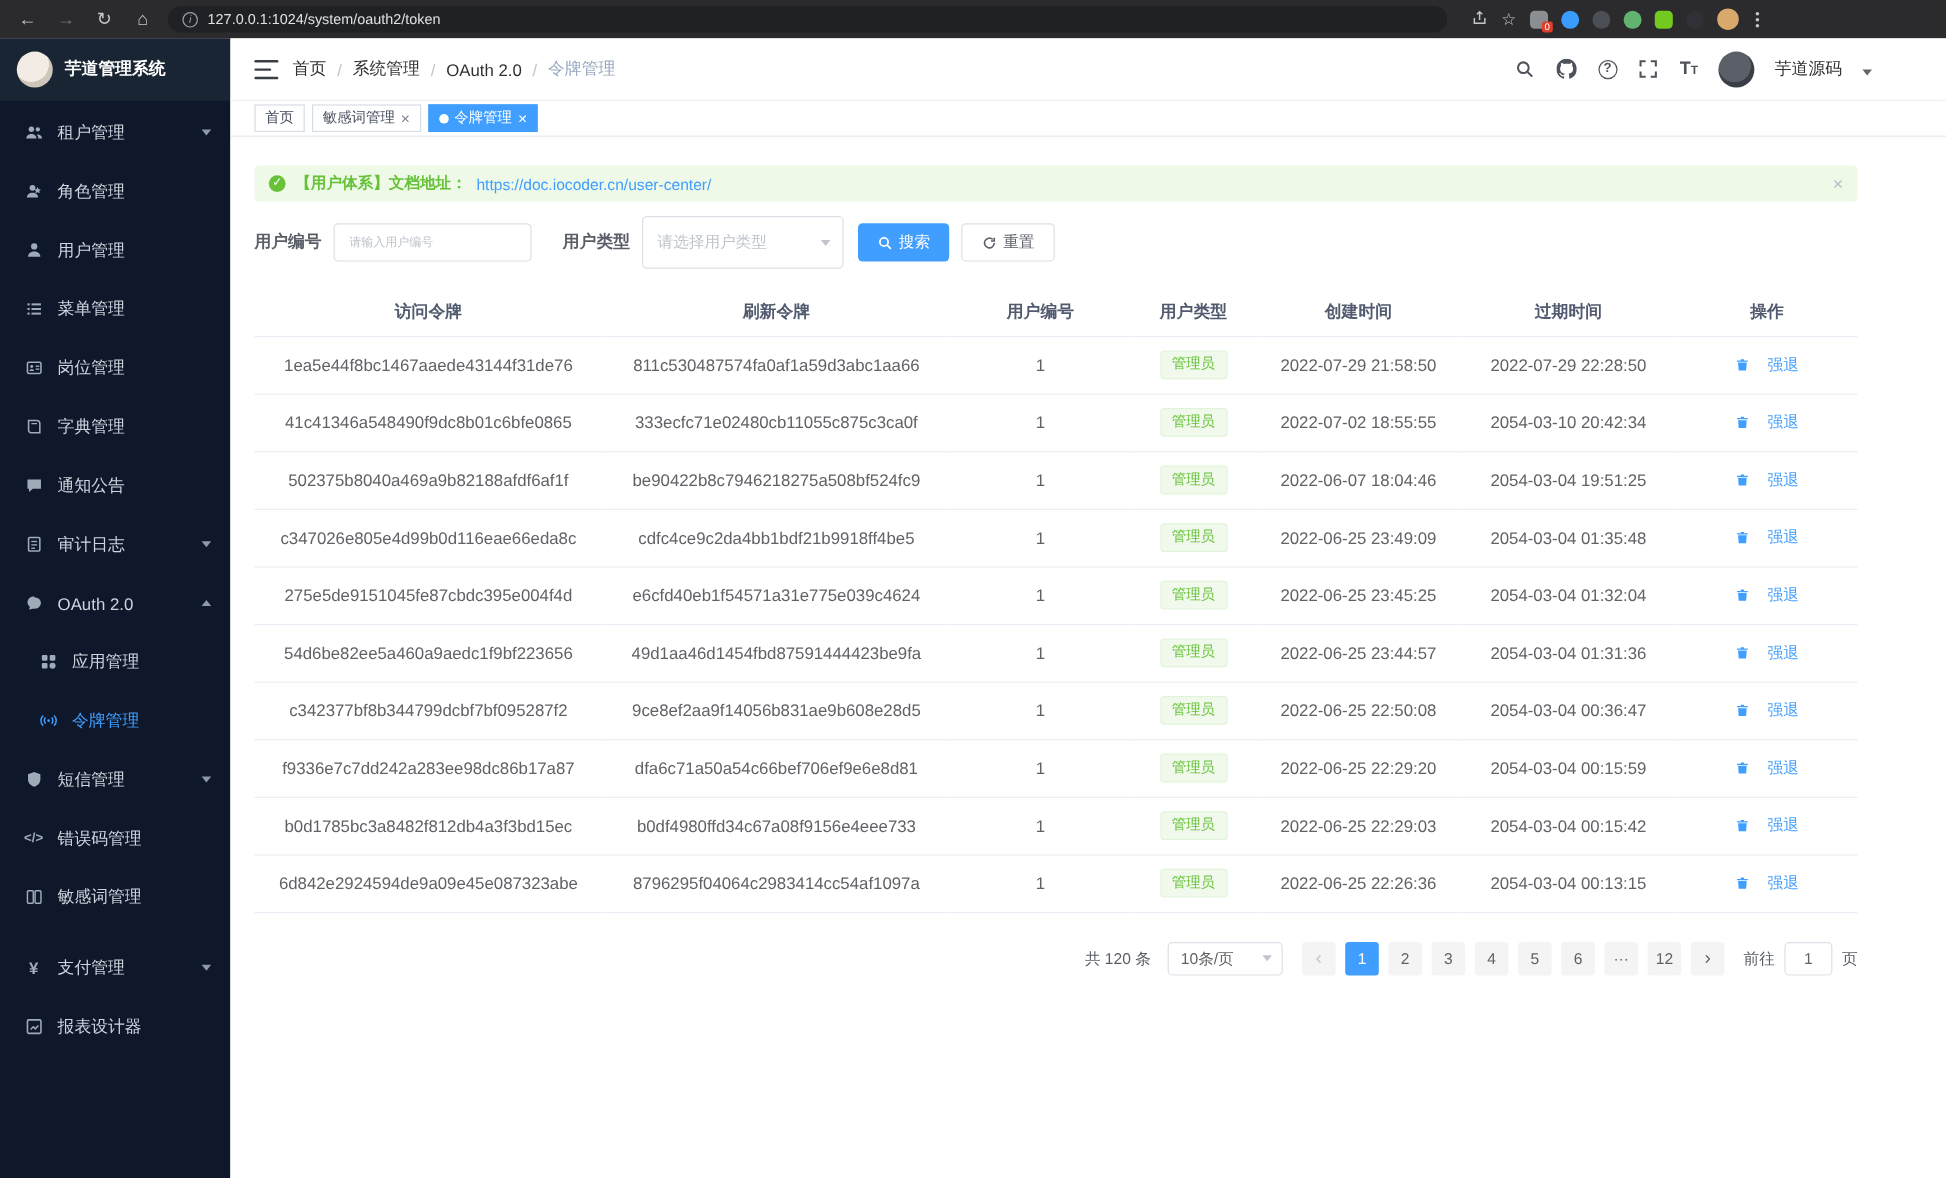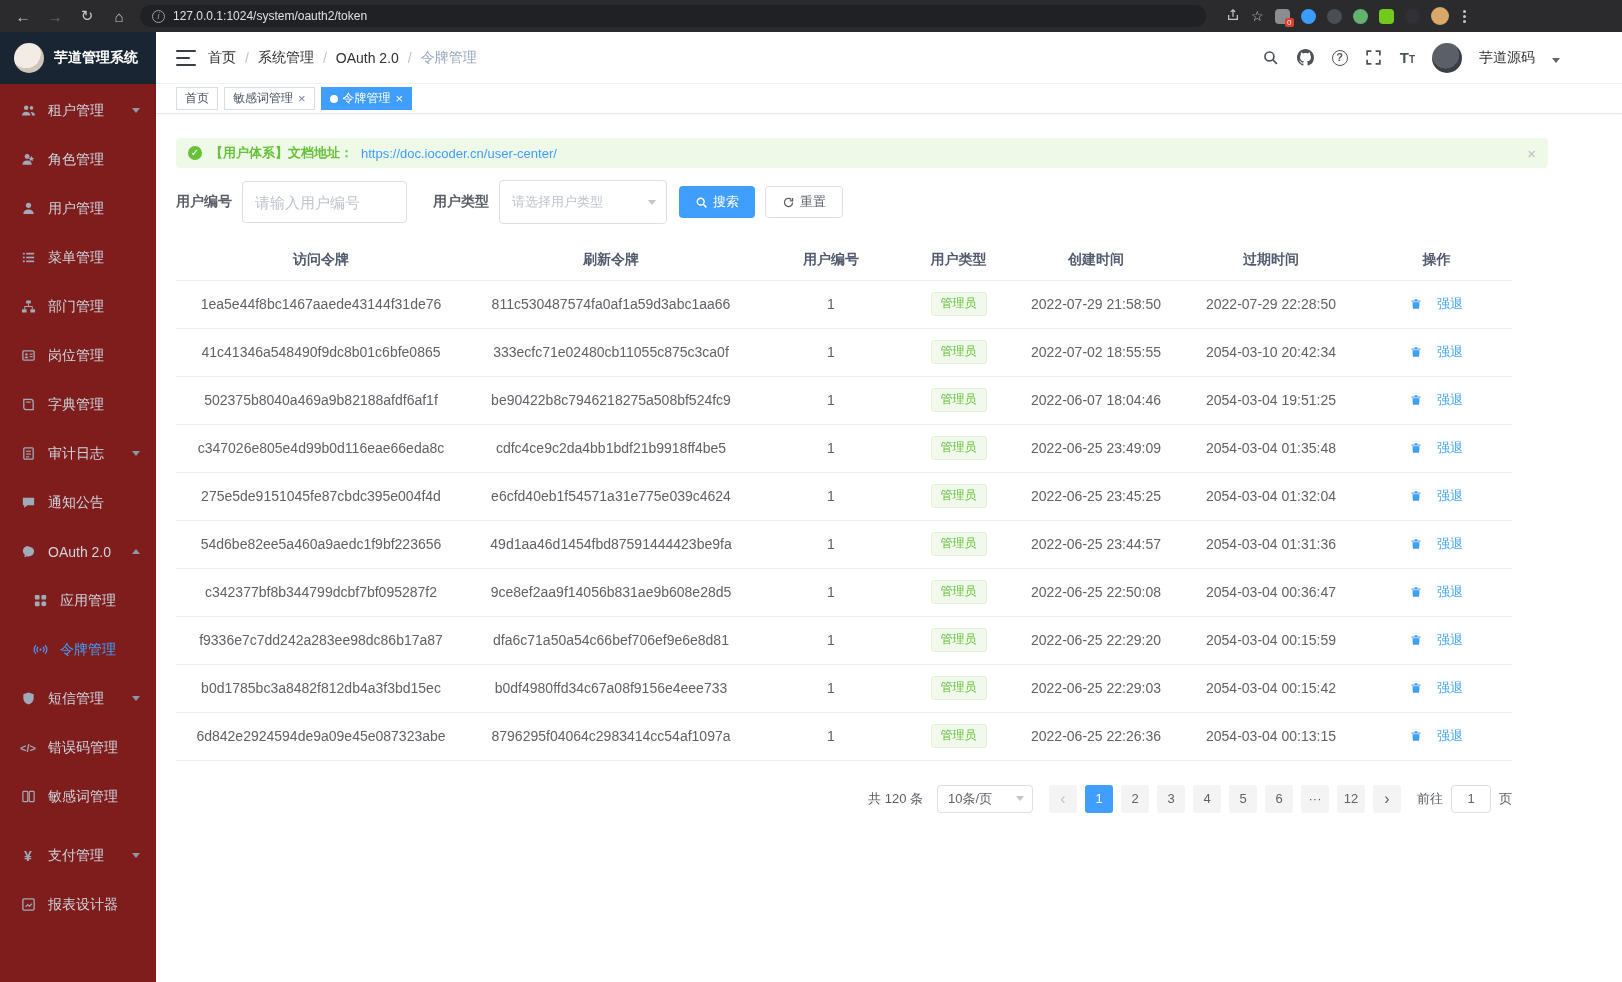--- a/index.html
+++ b/index.html
@@ -17,21 +17,21 @@
   .chrome-ic { font-size:14px; color:#c3c6ca; cursor:pointer; }
   .ext-dot { width:15px; height:15px; border-radius:4px; position:relative; cursor:pointer; }
   .ext-dot.round { border-radius:50%; }
   .badge0 { position:absolute; bottom:-3px; right:-4px; background:#e33e2b; color:#fff; font-size:8px; padding:0 2px; border-radius:2px; line-height:9px; }
   .chrome-avatar { width:18px; height:18px; border-radius:50%; background:#d9a86b; cursor:pointer; }
   .kebab { display:flex; flex-direction:column; gap:2px; cursor:pointer; padding:0 3px; }
   .kebab i { width:3px; height:3px; border-radius:50%; background:#c3c6ca; }
 
   
   .app { display:flex; height:950px; }
-  .sidebar { width:156px; background:#7f1d1d; flex-shrink:0; color:#cdd5de; overflow:hidden; }
+  .sidebar { width:192px; background:#0f172a; flex-shrink:0; color:#cdd5de; overflow:hidden; }
   .logo { height:52px; display:flex; align-items:center; gap:10px; padding:0 14px; background:#19python2532; background:#192532; color:#fff; font-weight:bold; font-size:14px; }
   .logo-avatar { width:30px; height:30px; border-radius:50%; background:radial-gradient(circle at 40% 35%, #f2ece4 0 55%, #cfc6ba 56%); flex-shrink:0; }
   .menu { padding-top:2px; }
   .menu-item { height:49px; display:flex; align-items:center; gap:12px; padding:0 16px 0 20px; font-size:14px; color:#cdd5de; cursor:pointer; }
   .menu-item .mi-icon { width:16px; height:16px; display:flex; align-items:center; justify-content:center; color:#9fabb8; flex-shrink:0; font-size:11px; font-weight:bold; }
   .menu-item .mi-icon svg { width:15px; height:15px; }
   .menu-item.sub { padding-left:32px; }
   .menu-item.active { color:#409eff; }
   .menu-item.active .mi-icon { color:#409eff; }
   .mi-caret { margin-left:auto; width:0; height:0; border-left:4px solid transparent; border-right:4px solid transparent; border-top:5px solid #8c99a7; }
@@ -70,21 +70,21 @@
   .content { flex:1; padding:24px 74px 0 20px; position:relative; }
 
   .alert { height:30px; background:#eef9e7; border-radius:4px; display:flex; align-items:center; gap:8px; padding:0 12px; margin-bottom:12px; }
   .alert-check { width:14px; height:14px; border-radius:50%; background:#67c23a; color:#fff; font-size:10px; line-height:14px; text-align:center; flex-shrink:0; }
   .alert-text { color:#67c23a; font-size:13px; font-weight:600; }
   .alert-link { color:#409eff; font-size:13px; cursor:pointer; text-decoration:none; }
   .alert-close { margin-left:auto; color:#b9bec6; font-size:15px; cursor:pointer; }
 
   .filters { display:flex; align-items:center; margin-bottom:16px; }
   .f-label { font-size:14px; font-weight:700; color:#5a5e66; margin-right:10px; }
-  .f-input { width:165px; height:42px; border:1px solid #dcdfe6; border-radius:4px; padding:0 12px; font-size:15px; color:#ec4899; outline:none; font-family:inherit; }
+  .f-input { width:165px; height:32px; border:1px solid #dcdfe6; border-radius:4px; padding:0 12px; font-size:10px; color:#ec4899; outline:none; font-family:inherit; }
   .f-input::placeholder { color:#bfc4cc; }
   .f-gap { width:26px; }
   .f-select { width:168px; height:44px; border:1px solid #dcdfe6; border-radius:4px; display:flex; align-items:center; justify-content:space-between; padding:0 10px 0 12px; font-size:13px; color:#bfc4cc; cursor:pointer; }
   .sel-caret { width:0; height:0; border-left:4px solid transparent; border-right:4px solid transparent; border-top:5px solid #c0c4cc; }
   .btn { height:32px; border:none; border-radius:4px; font-size:13px; display:inline-flex; align-items:center; gap:5px; padding:0 16px; cursor:pointer; font-family:inherit; }
   .btn-search { background:#409eff; color:#fff; margin-left:12px; }
   .btn-reset { background:#fff; color:#5a5e66; border:1px solid #dcdfe6; margin-left:10px; }
   .btn svg { width:13px; height:13px; }
 
   table.data { width:1336px; border-collapse:collapse; font-size:14px; color:#606266; }
@@ -195,31 +195,20 @@
                 <rect x="5.6" y="3" width="8.4" height="1.8"></rect>
                 <rect x="2" y="7.1" width="2" height="1.8"></rect>
                 <rect x="5.6" y="7.1" width="8.4" height="1.8"></rect>
                 <rect x="2" y="11.2" width="2" height="1.8"></rect>
                 <rect x="5.6" y="11.2" width="8.4" height="1.8"></rect>
               </svg>
             </span>
           <span>菜单管理</span>
         </div>
 
-        <div class="menu-item">
-          <span class="mi-icon">
-              <svg viewBox="0 0 16 16" fill="currentColor">
-                <rect x="5.5" y="1.5" width="5" height="3.4" rx=".6"></rect>
-                <rect x="1" y="11" width="5" height="3.4" rx=".6"></rect>
-                <rect x="10" y="11" width="5" height="3.4" rx=".6"></rect>
-                <path d="M7.5 4.9h1V7.5h4v3.5h-1V8.5h-7v2.5h-1V7.5h4z"></path>
-              </svg>
-            </span>
-          <span>部门管理</span>
-        </div>
 
         <div class="menu-item">
           <span class="mi-icon">
               <svg viewBox="0 0 16 16">
                 <rect x="2" y="3" width="12" height="10" rx="1.2" fill="none" stroke="currentColor" stroke-width="1.4"></rect>
                 <circle cx="5.8" cy="6.8" r="1.3" fill="currentColor"></circle>
                 <path d="M3.8 10.8c0-1.1.9-1.8 2-1.8s2 .7 2 1.8z" fill="currentColor"></path>
                 <rect x="9.3" y="6" width="3.2" height="1.2" fill="currentColor"></rect>
                 <rect x="9.3" y="8.6" width="3.2" height="1.2" fill="currentColor"></rect>
               </svg>
@@ -232,38 +221,38 @@
               <svg viewBox="0 0 16 16">
                 <path d="M3 2.5h7.2A2.8 2.8 0 0113 5.3v8.2H5.2A2.2 2.2 0 013 11.3z" fill="none" stroke="currentColor" stroke-width="1.4"></path>
                 <path d="M5.5 5.4h5" stroke="currentColor" stroke-width="1.2"></path>
               </svg>
             </span>
           <span>字典管理</span>
         </div>
 
         <div class="menu-item">
           <span class="mi-icon">
+              <svg viewBox="0 0 16 16" fill="currentColor">
+                <path d="M2 2.8h12v8.2H6.8L3.4 13.8v-2.8H2z"></path>
+              </svg>
+            </span>
+          <span>通知公告</span>
+        </div>
+
+        <div class="menu-item">
+          <span class="mi-icon">
               <svg viewBox="0 0 16 16">
                 <rect x="3" y="2" width="10" height="12" rx="1" fill="none" stroke="currentColor" stroke-width="1.4"></rect>
                 <rect x="5.4" y="5" width="5.2" height="1.2" fill="currentColor"></rect>
                 <rect x="5.4" y="8" width="5.2" height="1.2" fill="currentColor"></rect>
                 <rect x="5.4" y="11" width="3.4" height="1.2" fill="currentColor"></rect>
               </svg>
             </span>
           <span>审计日志</span>
           <span class="mi-caret"></span>
-        </div>
-
-        <div class="menu-item">
-          <span class="mi-icon">
-              <svg viewBox="0 0 16 16" fill="currentColor">
-                <path d="M2 2.8h12v8.2H6.8L3.4 13.8v-2.8H2z"></path>
-              </svg>
-            </span>
-          <span>通知公告</span>
         </div>
 
         <div class="menu-item">
           <span class="mi-icon">
               <svg viewBox="0 0 16 16" fill="currentColor">
                 <path d="M8 2a6 5.2 0 00-6 5.2c0 1.7.8 3.2 2.1 4.2L3.5 14l2.9-1a7.5 7.5 0 001.6.2 6 5.2 0 000-10.4z"></path>
               </svg>
             </span>
           <span>OAuth 2.0</span>
           <span class="mi-caret up"></span>

